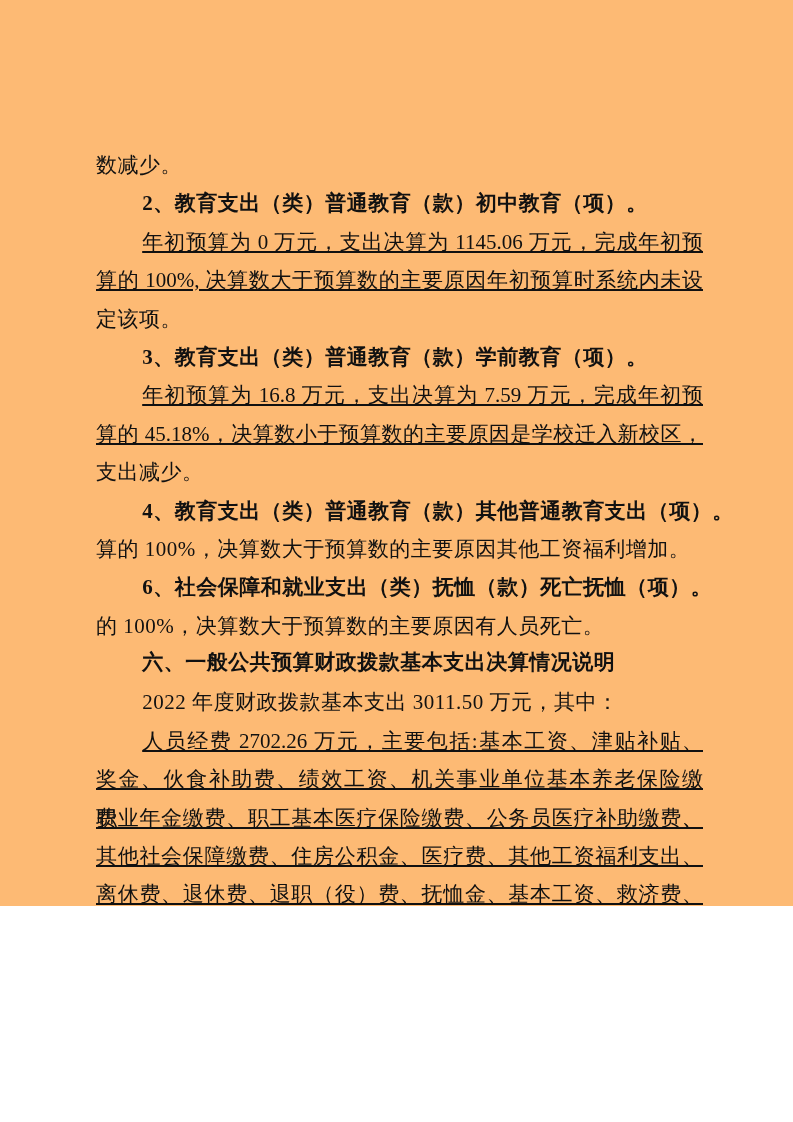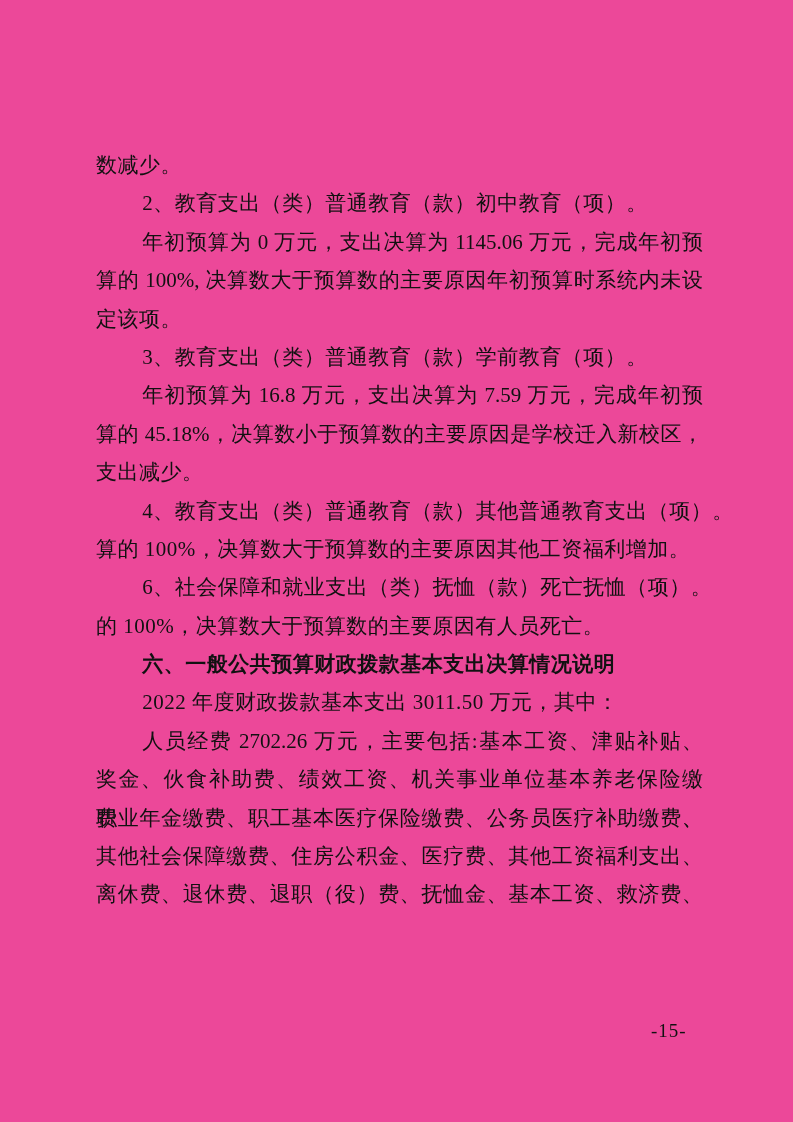--- a/index.html
+++ b/index.html
@@ -3,22 +3,22 @@
 <meta charset="utf-8">
 <style>
   html, body {
     margin: 0;
     padding: 0;
     background: #ffffff;
   }
   .page {
     position: relative;
     width: 793px;
-    height: 1122px;
-    background: #ec4899;
+    height: 906px;
+    background: #fdba74;
     overflow: hidden;
     font-family: "Liberation Serif", "DejaVu Serif", serif;
     color: #111111;
   }
   .content {
     position: absolute;
     left: 96px;
     top: 146px;
     width: 607px;
   }
@@ -34,27 +34,28 @@
     text-indent: 2.2em;
   }
   .ln.j {
     white-space: normal;
     text-align: justify;
     text-align-last: justify;
     -moz-text-align-last: justify;
     text-justify: distribute;
     text-justify: inter-character;
     letter-spacing: 0;
+    text-decoration: underline;
   }
   .ln.b {
-    font-weight: 400;
+    font-weight: 700;
   }
   .ln.hei {
     font-weight: 700;
-    font-family: Liberation Sans, sans-serif;
+    font-family: Liberation Mono, monospace;
   }
   .page-number {
     position: absolute;
     left: 651px;
     top: 1020px;
     font-size: 19px;
     letter-spacing: 1px;
     font-family: "Liberation Serif", "DejaVu Serif", serif;
     color: #111111;
   }

